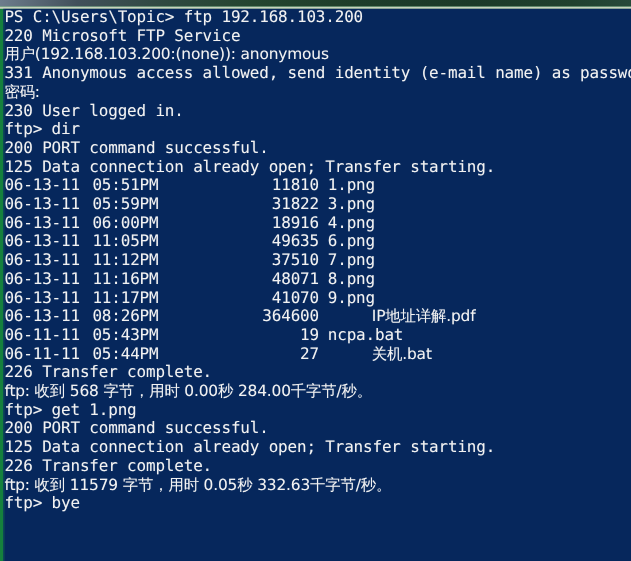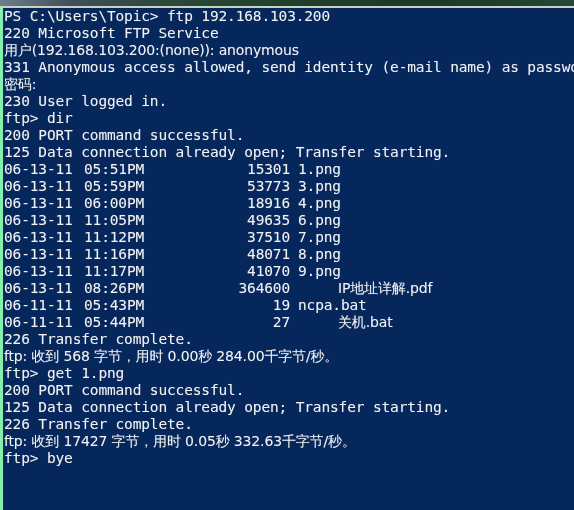--- a/index.html
+++ b/index.html
@@ -6,21 +6,21 @@
   html, body {
     margin: 0;
     padding: 0;
     background: #06275c;
   }
   #console-window {
     position: relative;
     width: 574px;
     height: 510px;
     overflow: hidden;
-    background: #86efac;
+    background: #15803d;
     font-family: "DejaVu Sans Mono", "Liberation Mono", monospace;
   }
   
   #window-top-border {
     position: absolute;
     top: 0; left: 0;
     width: 574px;
     height: 6px;
     background: linear-gradient(to right,
         #6d7d8c 0px, #5c6b78 28px, #41505a 70px,
@@ -105,36 +105,36 @@
         <div class="line">220 Microsoft FTP Service</div>
         <div class="line cjk">用户(192.168.103.200:(none)): anonymous</div>
         <div class="line">331 Anonymous access allowed, send identity (e-mail name) as password.</div>
         <div class="line cjk">密码:</div>
         <div class="line">230 User logged in.</div>
         <div class="line">ftp&gt; dir</div>
         <div class="line">200 PORT command successful.</div>
         <div class="line">125 Data connection already open; Transfer starting.</div>
       </div>
     <div id="output-listing">
-        <div class="listing-row"><span class="col-date">06-13-11</span><span class="col-time">05:51PM</span><span class="col-size">15301</span><span class="col-name">1.png</span></div>
-        <div class="listing-row"><span class="col-date">06-13-11</span><span class="col-time">05:59PM</span><span class="col-size">53773</span><span class="col-name">3.png</span></div>
+        <div class="listing-row"><span class="col-date">06-13-11</span><span class="col-time">05:51PM</span><span class="col-size">11810</span><span class="col-name">1.png</span></div>
+        <div class="listing-row"><span class="col-date">06-13-11</span><span class="col-time">05:59PM</span><span class="col-size">31822</span><span class="col-name">3.png</span></div>
         <div class="listing-row"><span class="col-date">06-13-11</span><span class="col-time">06:00PM</span><span class="col-size">18916</span><span class="col-name">4.png</span></div>
         <div class="listing-row"><span class="col-date">06-13-11</span><span class="col-time">11:05PM</span><span class="col-size">49635</span><span class="col-name">6.png</span></div>
         <div class="listing-row"><span class="col-date">06-13-11</span><span class="col-time">11:12PM</span><span class="col-size">37510</span><span class="col-name">7.png</span></div>
         <div class="listing-row"><span class="col-date">06-13-11</span><span class="col-time">11:16PM</span><span class="col-size">48071</span><span class="col-name">8.png</span></div>
         <div class="listing-row"><span class="col-date">06-13-11</span><span class="col-time">11:17PM</span><span class="col-size">41070</span><span class="col-name">9.png</span></div>
         <div class="listing-row"><span class="col-date">06-13-11</span><span class="col-time">08:26PM</span><span class="col-size">364600</span><span class="col-name cjk">IP地址详解.pdf</span></div>
         <div class="listing-row"><span class="col-date">06-11-11</span><span class="col-time">05:43PM</span><span class="col-size">19</span><span class="col-name">ncpa.bat</span></div>
         <div class="listing-row"><span class="col-date">06-11-11</span><span class="col-time">05:44PM</span><span class="col-size">27</span><span class="col-name cjk">关机.bat</span></div>
       </div>
     <div id="output-bottom">
         <div class="line">226 Transfer complete.</div>
         <div class="line cjk">ftp: 收到 568 字节，用时 0.00秒 284.00千字节/秒。</div>
         <div class="line">ftp&gt; get 1.png</div>
         <div class="line">200 PORT command successful.</div>
         <div class="line">125 Data connection already open; Transfer starting.</div>
         <div class="line">226 Transfer complete.</div>
-        <div class="line cjk">ftp: 收到 17427 字节，用时 0.05秒 332.63千字节/秒。</div>
+        <div class="line cjk">ftp: 收到 11579 字节，用时 0.05秒 332.63千字节/秒。</div>
         <div class="line">ftp&gt; bye</div>
       </div>
   </div>
 
 </div>
 
 </body></html>

